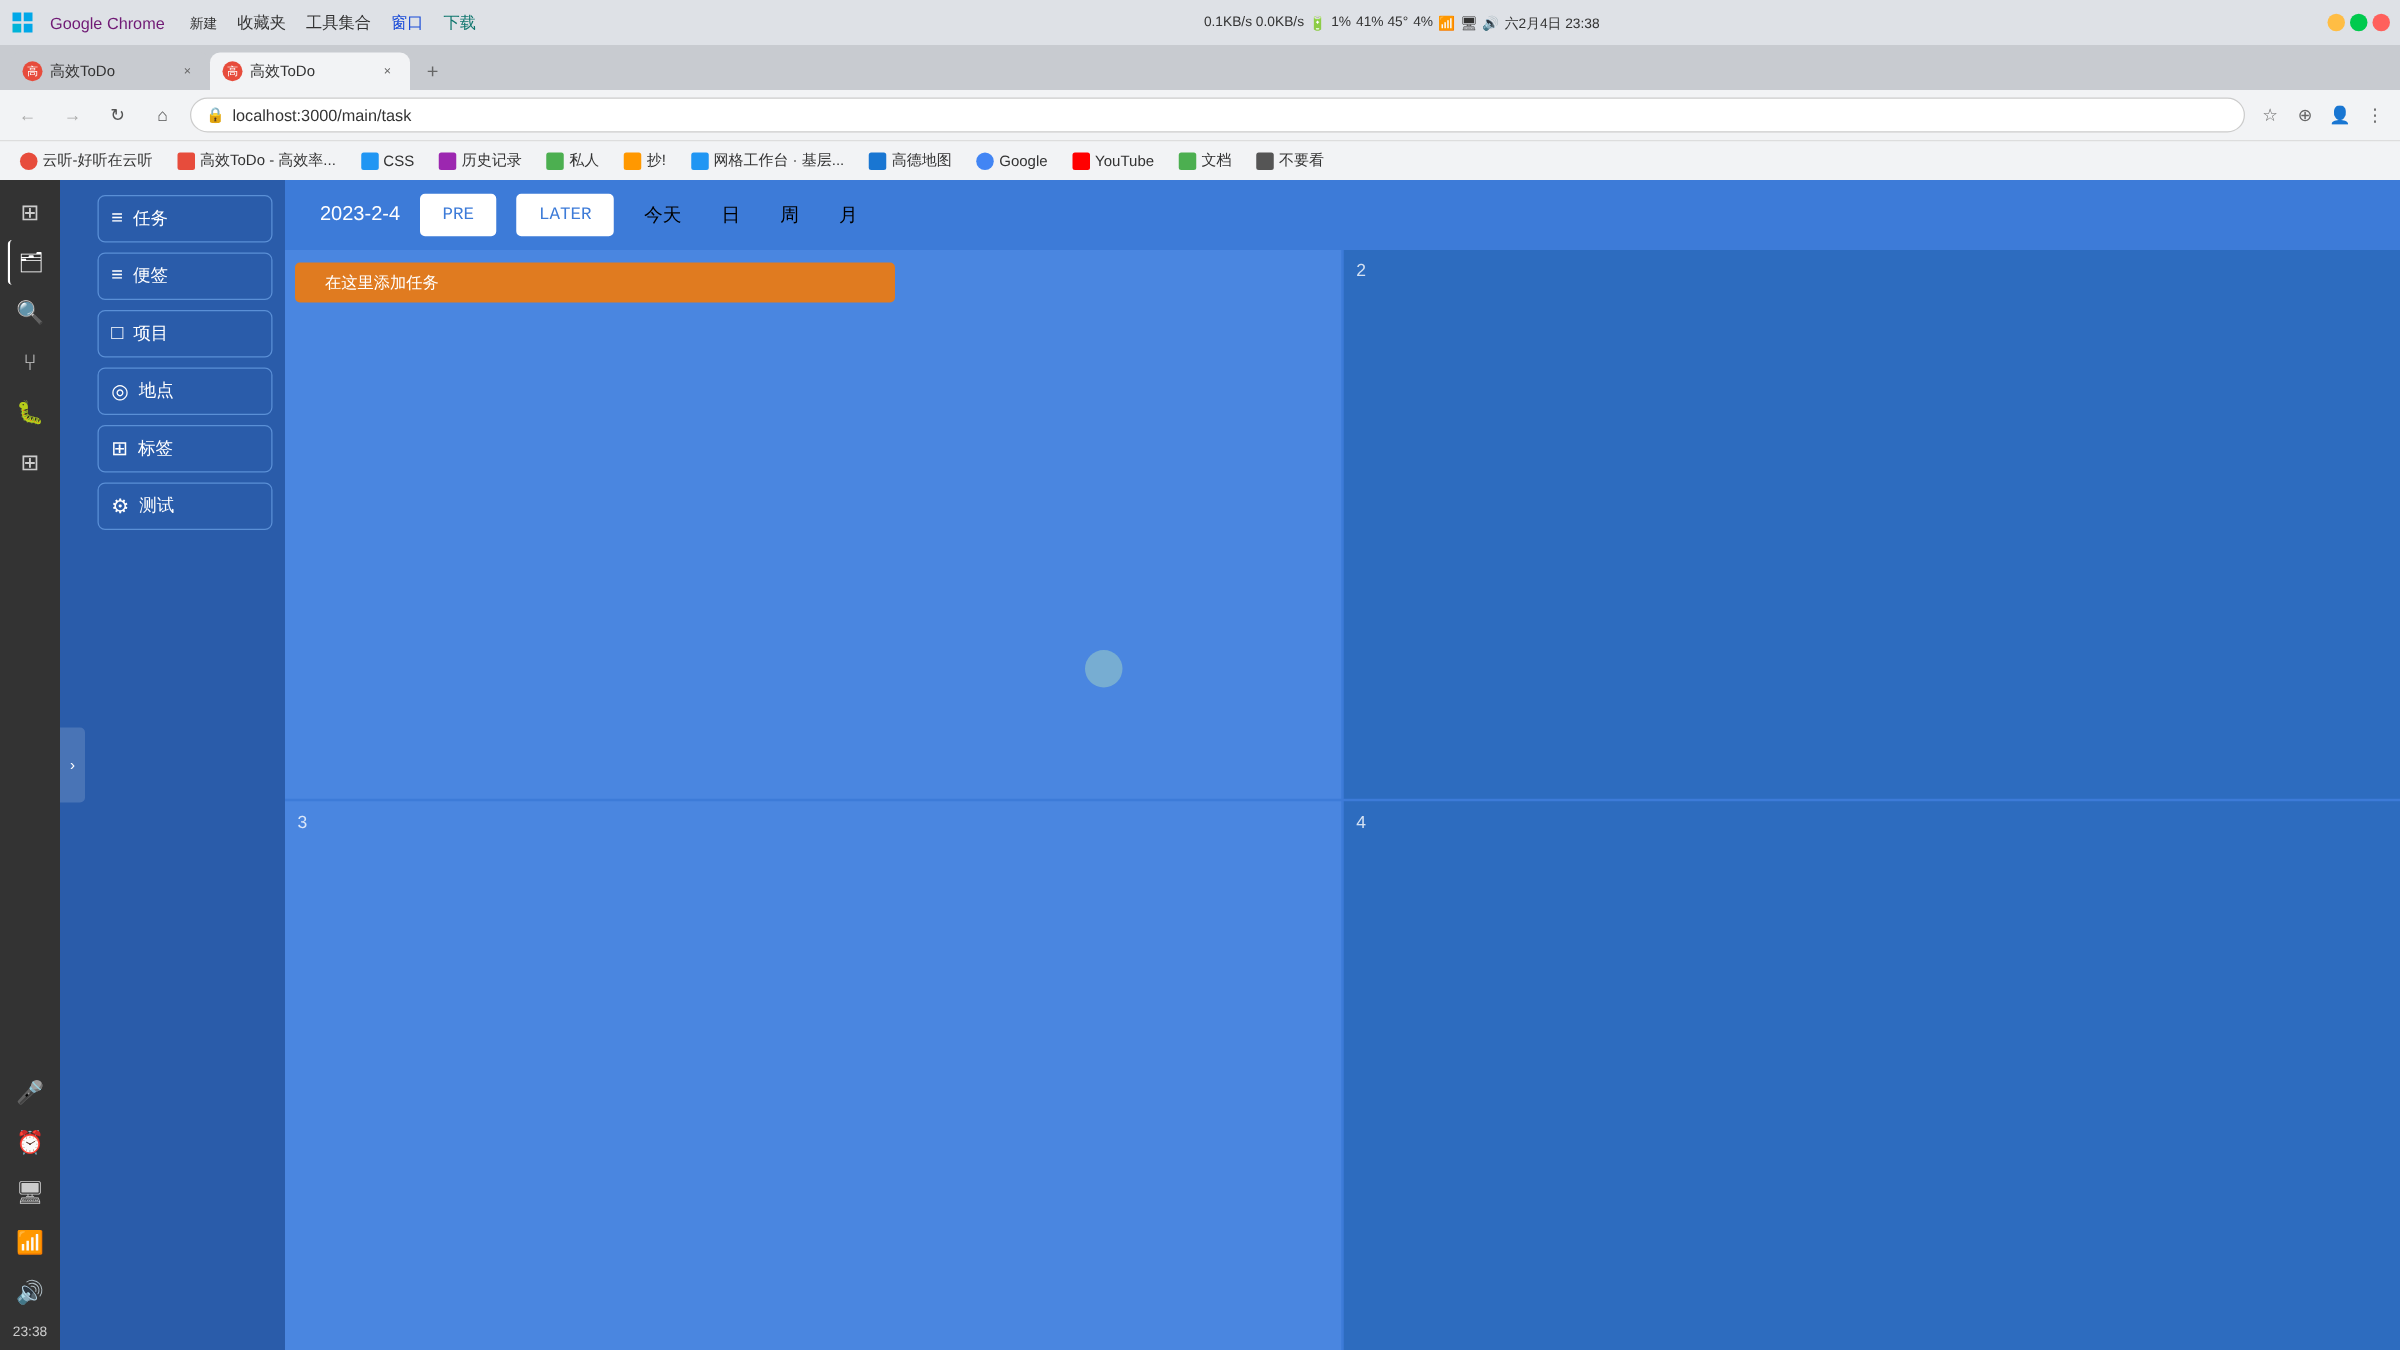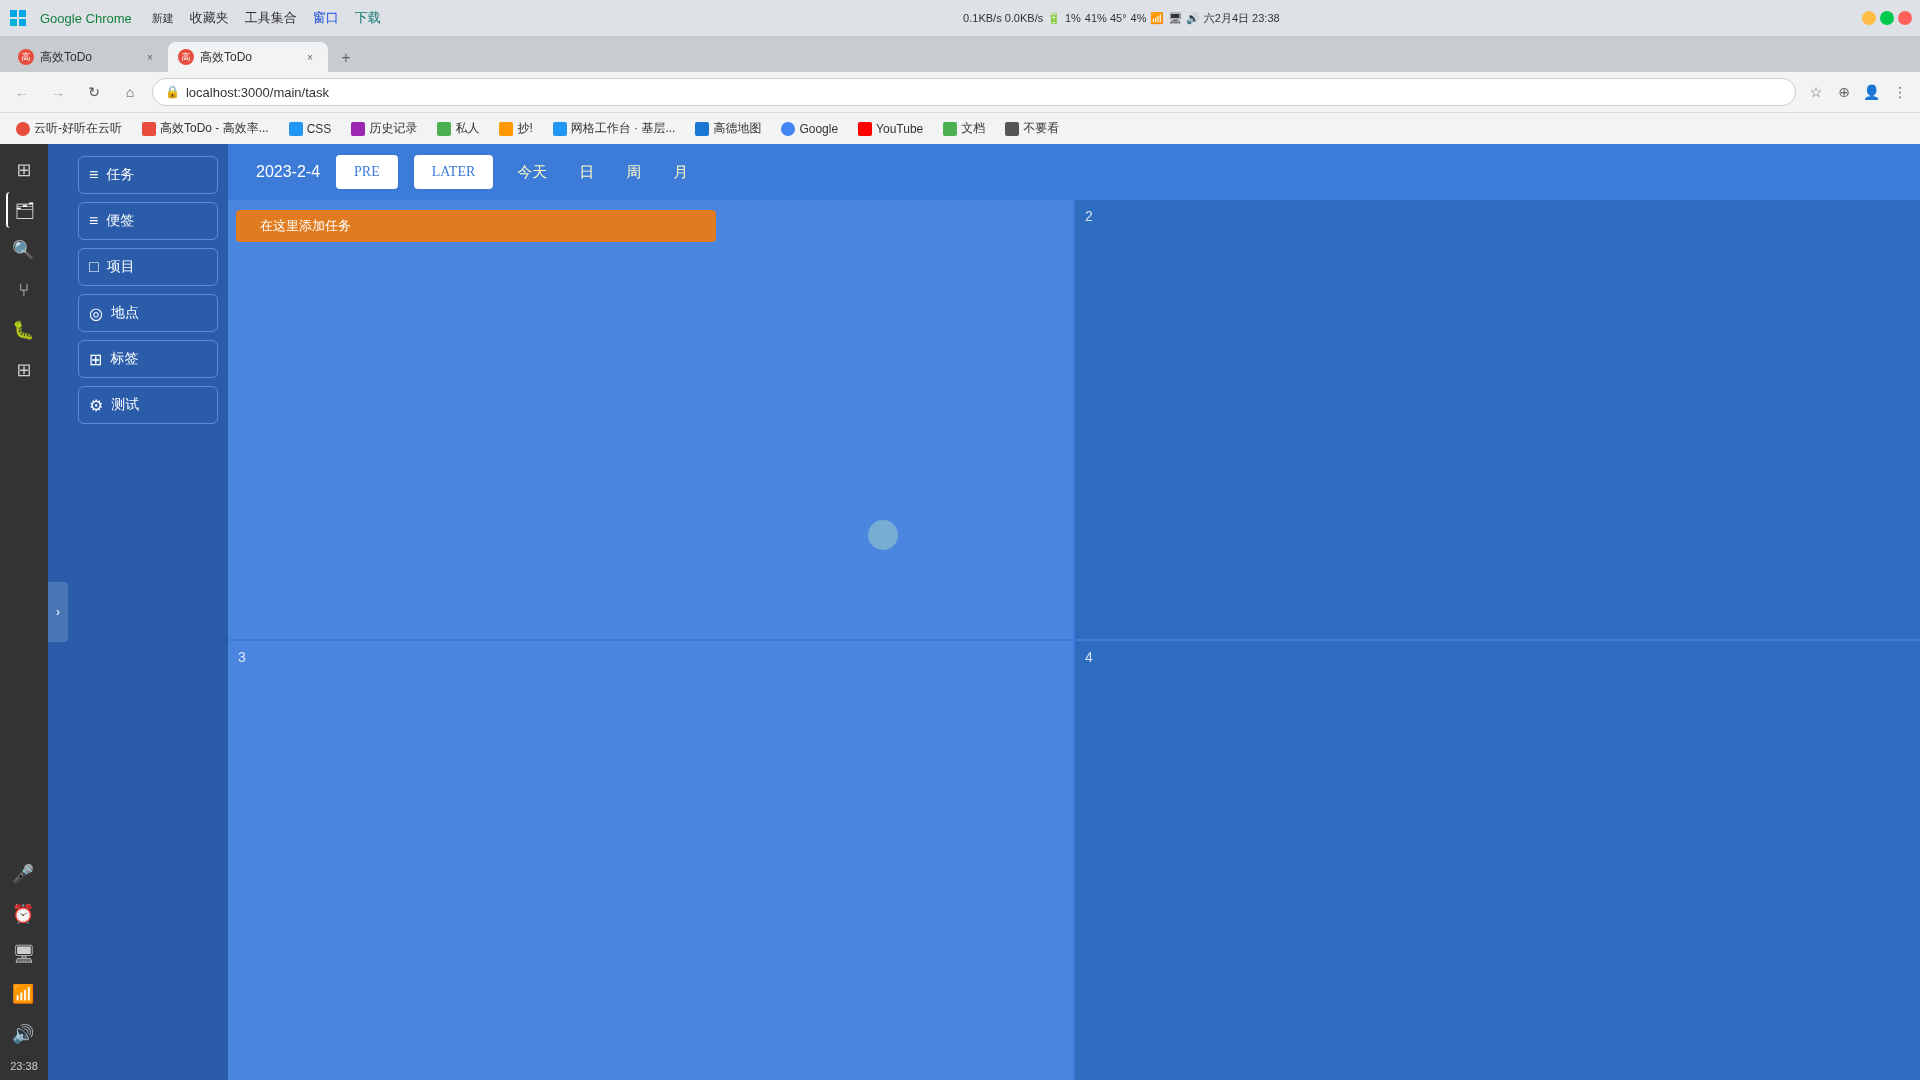--- a/index.html
+++ b/index.html
@@ -171,24 +171,24 @@
     .date-display { font-size: 16px; color: white; font-weight: 500; }
     .view-btn {
       height: 34px;
       padding: 0 16px;
       border: 2px solid white;
       background: transparent;
       color: white;
       font-size: 14px;
       cursor: pointer;
       border-radius: 4px;
-      font-family: Liberation Serif, serif;
+      font-family: Liberation Mono, monospace;
     }
     .view-btn.active { background: white; color: #3d7bd8; }
-    .view-label { color: #fef9c3; font-size: 15px; cursor: pointer; padding: 4px 8px; }
+    .view-label { color: #000000; font-size: 15px; cursor: pointer; padding: 4px 8px; }
 
     
     .calendar-grid {
       flex: 1;
       display: grid;
       grid-template-columns: 1fr 1fr;
       grid-template-rows: 1fr 1fr;
       gap: 2px;
     }
     .grid-cell {
@@ -256,21 +256,21 @@
     <div class="title-bar-left">
       <div class="windows-btn">
         <div class="windows-icon">
           <span></span>
             <span></span>
             <span style="background:#00b4d8"></span>
             <span></span>
         </div>
       </div>
     </div>
-    <span style="font-size:13px;color:#15803d;margin-left:8px;">Google Chrome</span>
+    <span style="font-size:13px;color:#701a75;margin-left:8px;">Google Chrome</span>
 
     <div style="display:flex;align-items:center;gap:16px;margin-left:16px;">
       <span style="font-size:11px;color:#333;cursor:pointer;">新建</span>
       <span style="font-size:13px;color:#333;cursor:pointer;">收藏夹</span>
       <span style="font-size:13px;color:#333;cursor:pointer;">工具集合</span>
       <span style="font-size:13px;color:#1d4ed8;cursor:pointer;">窗口</span>
       <span style="font-size:13px;color:#0f766e;cursor:pointer;">下载</span>
     </div>
     <div class="system-status">
       <span>0.1KB/s 0.0KB/s</span>

